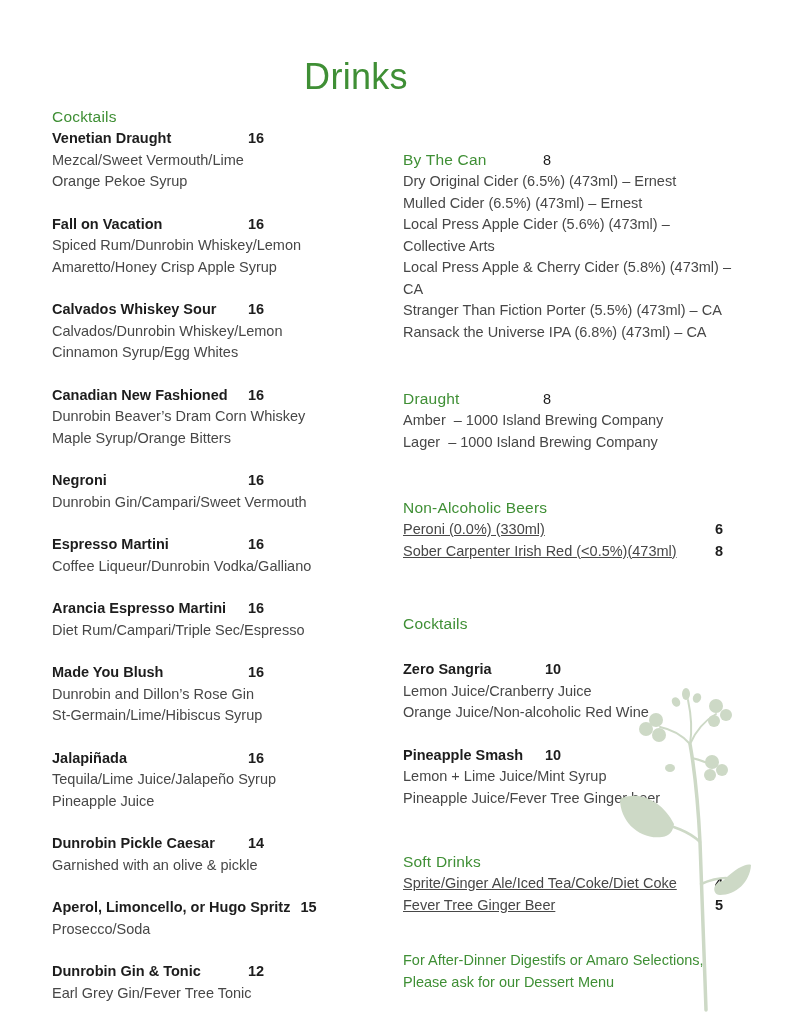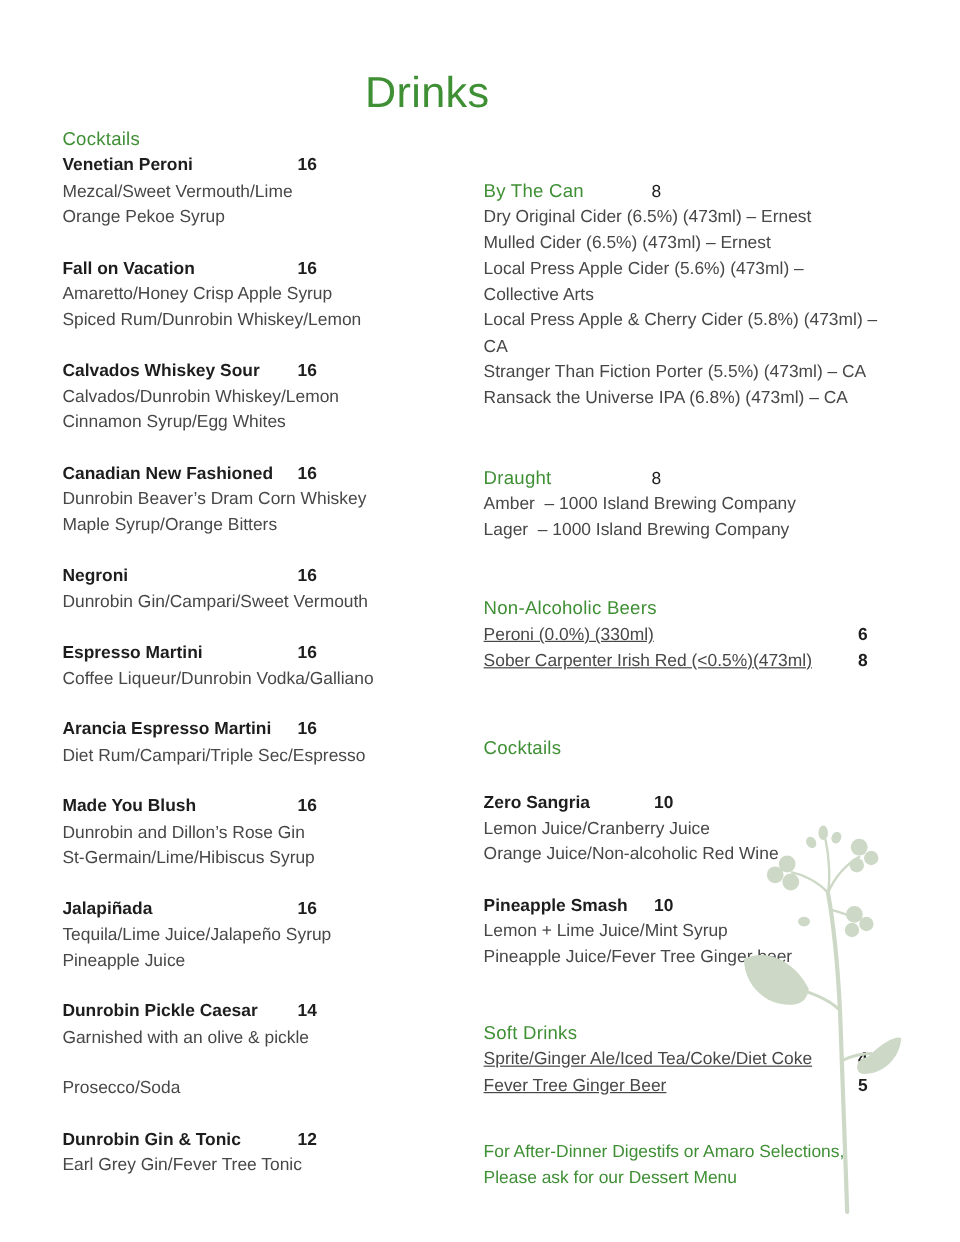--- a/index.html
+++ b/index.html
@@ -46,34 +46,34 @@
 </head>
 <body>
 
 <div class="page-title">Drinks</div>
 
 <div class="col-left">
   <div class="section-heading">Cocktails</div>
 
   <div class="item first">
     <div class="item-head">
-      <span class="name">Venetian Peroni</span>
+      <span class="name">Venetian Draught</span>
       <span class="price">16</span>
     </div>
     <div class="desc">Mezcal/Sweet Vermouth/Lime</div>
     <div class="desc">Orange Pekoe Syrup</div>
   </div>
 
   <div class="item">
     <div class="item-head">
       <span class="name">Fall on Vacation</span>
       <span class="price">16</span>
     </div>
+    <div class="desc">Spiced Rum/Dunrobin Whiskey/Lemon</div>
     <div class="desc">Amaretto/Honey Crisp Apple Syrup</div>
-    <div class="desc">Spiced Rum/Dunrobin Whiskey/Lemon</div>
   </div>
 
   <div class="item">
     <div class="item-head">
       <span class="name">Calvados Whiskey Sour</span>
       <span class="price">16</span>
     </div>
     <div class="desc">Calvados/Dunrobin Whiskey/Lemon</div>
     <div class="desc">Cinnamon Syrup/Egg Whites</div>
   </div>
@@ -131,20 +131,24 @@
 
   <div class="item">
     <div class="item-head">
       <span class="name">Dunrobin Pickle Caesar</span>
       <span class="price">14</span>
     </div>
     <div class="desc">Garnished with an olive &amp; pickle</div>
   </div>
 
   <div class="item">
+    <div class="item-head">
+      <span class="name">Aperol, Limoncello, or Hugo Spritz</span>
+      <span class="price">15</span>
+    </div>
     <div class="desc">Prosecco/Soda</div>
   </div>
 
   <div class="item">
     <div class="item-head">
       <span class="name">Dunrobin Gin &amp; Tonic</span>
       <span class="price">12</span>
     </div>
     <div class="desc">Earl Grey Gin/Fever Tree Tonic</div>
   </div>

